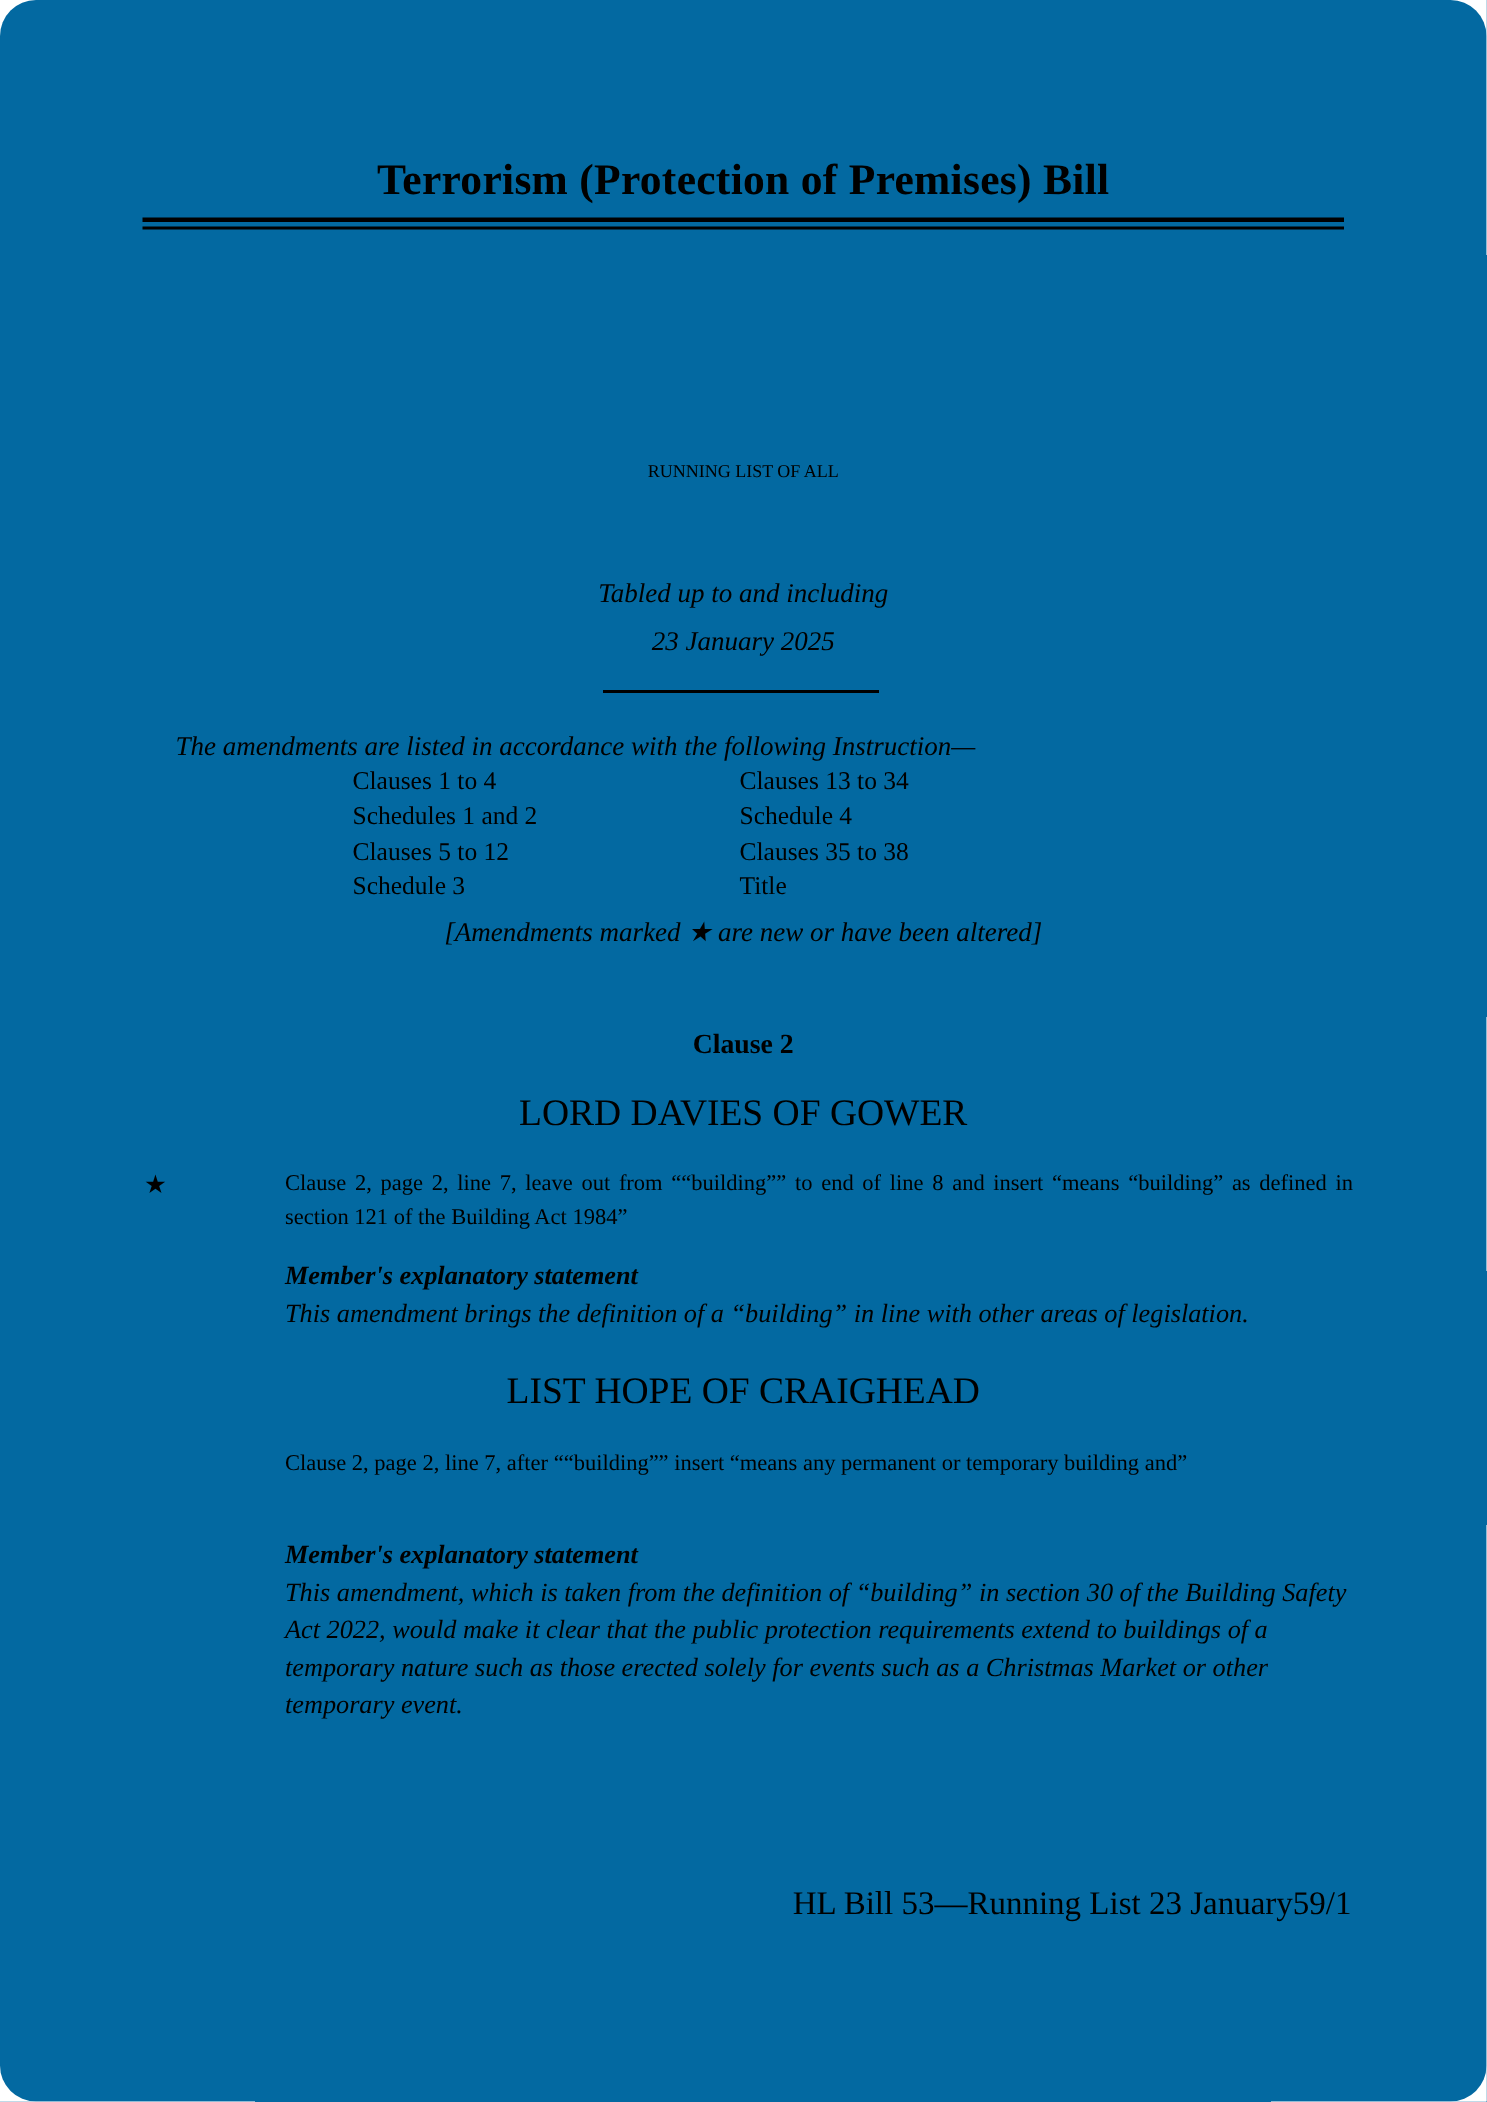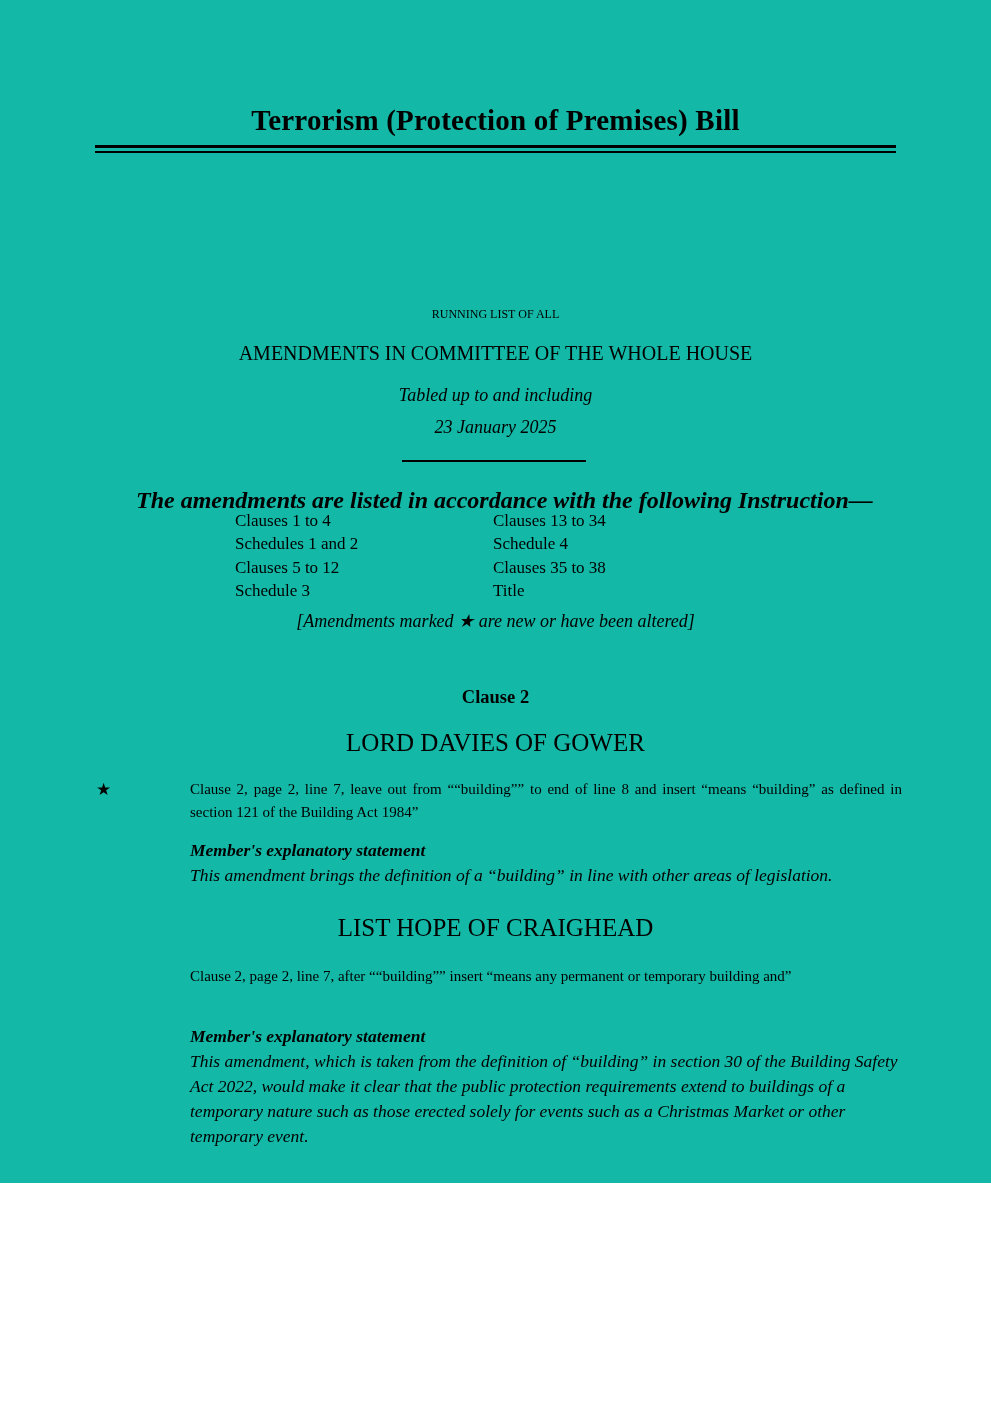--- a/index.html
+++ b/index.html
@@ -1,24 +1,25 @@
 <!DOCTYPE html>
 <html><head>
 <meta charset="utf-8">
 <style>
   * { margin: 0; padding: 0; box-sizing: border-box; }
   html, body { background: #ffffff; }
   .page {
     position: relative;
     width: 991px;
-    height: 1183px;
-    background: #14b8a6;
+    height: 1401px;
+    background: #0369a1;
     color: #000000;
     font-family: "Liberation Serif", serif;
     overflow: hidden;
+    border-radius: 24px;
   }
   .abs { position: absolute; }
   .centered { left: 0; right: 0; text-align: center; }
   .italic { font-style: italic; }
 
   .bill-title {
     top: 104px;
     font-size: 29px;
     font-weight: bold;
     letter-spacing: 0.2px;
@@ -35,21 +36,21 @@
   .committee-heading { top: 342px; font-size: 20px; }
   .tabled-caption    { top: 385px; font-size: 18px; }
   .tabled-date       { top: 417px; font-size: 18px; }
   .short-rule {
     top: 460px;
     left: 402px;
     width: 184px;
     height: 2px;
     background: #000;
   }
-  .instruction-intro { top: 487px; left: 136px; font-size: 24px; font-weight: bold; }
+  .instruction-intro { top: 487px; left: 117px; font-size: 18px; }
   .instr-col { top: 509px; font-size: 17px; line-height: 23.4px; }
   .instr-col-1 { left: 235px; }
   .instr-col-2 { left: 493px; }
   .marked-note { top: 610px; font-size: 18px; }
 
   .clause-heading { top: 687px; font-size: 18.5px; font-weight: bold; }
   .sponsor { font-size: 25px; }
   .sponsor-1 { top: 729px; }
   .sponsor-2 { top: 914px; }
 
@@ -93,21 +94,20 @@
 </style>
 </head>
 <body>
 
 <div class="page">
 
   <div class="abs centered bill-title">Terrorism (Protection of Premises) Bill</div>
   <div class="abs double-rule"></div>
 
   <div class="abs centered running-heading">RUNNING LIST OF ALL</div>
-  <div class="abs centered committee-heading">AMENDMENTS IN COMMITTEE OF THE WHOLE HOUSE</div>
 
   <div class="abs centered italic tabled-caption">Tabled up to and including</div>
   <div class="abs centered italic tabled-date">23 January 2025</div>
 
   <div class="abs short-rule"></div>
 
   <div class="abs italic instruction-intro">The amendments are listed in accordance with the following Instruction—</div>
 
   <div class="abs instr-col instr-col-1">
     <div>Clauses 1 to 4</div>

